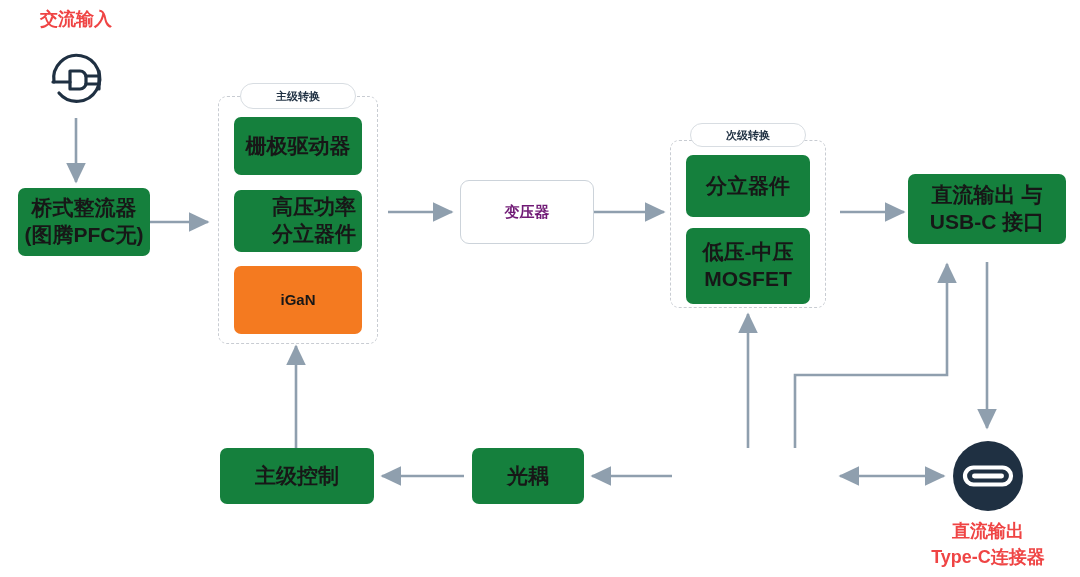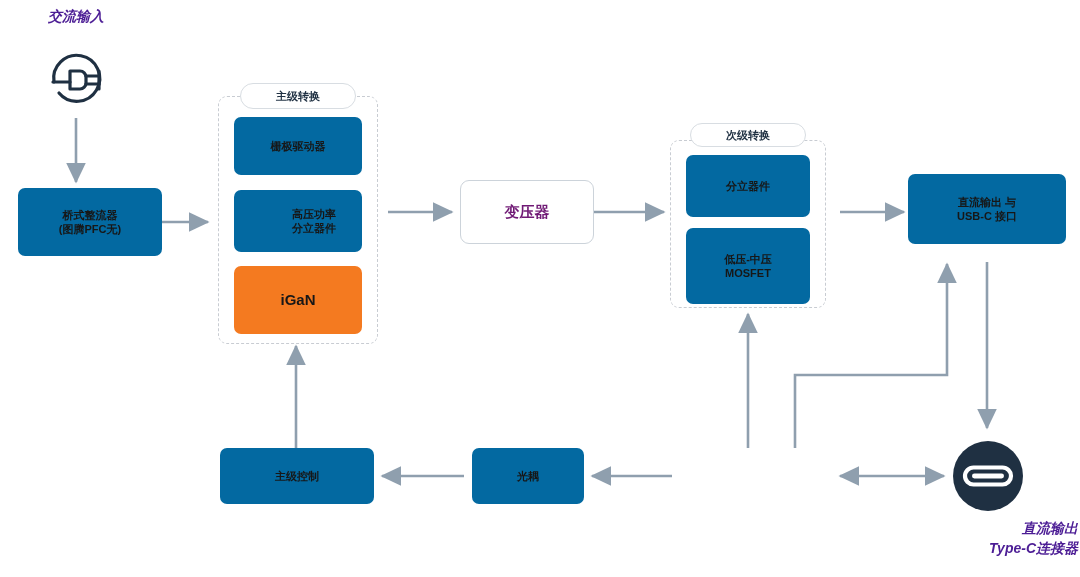--- a/index.html
+++ b/index.html
@@ -33,24 +33,24 @@
     box-sizing: border-box;
     display: flex;
     align-items: center;
     justify-content: center;
     text-align: center;
     border-radius: 7px;
     line-height: 1.28;
     white-space: pre-line;
   }
   .node.orange {
-    background: #0369a1;
+    background: #15803d;
     color: #171717;
     font-weight: bold;
-    font-size: 11px;
+    font-size: 21px;
   }
   .node.orange-bright {
     background: #f47a20;
     color: #171717;
     font-weight: bold;
     font-size: 15px;
   }
   .node.plain {
     background: #ffffff;
     border: 1px solid #ccd3da;
@@ -80,26 +80,25 @@
     font-size: 11px;
     font-weight: bold;
     color: #1f3042;
     z-index: 3;
   }
 
   
   .caption {
     position: absolute;
     text-align: center;
-    font-size: 14px;
-    font-weight: bold;
-    color: #4c1d95;
+    font-size: 18px;
+    font-weight: bold;
+    color: #ef4444;
     line-height: 1.45;
     white-space: pre-line;
-    font-style: italic;
   }
 
   
   .icon-wrap {
     position: absolute;
   }
 </style>
 </head>
 <body>
 
@@ -152,21 +151,21 @@
       <line x1="17" y1="42" x2="34" y2="42" stroke="#1f3042" stroke-width="3.2" stroke-linecap="round"></line>
 
       <path d="M34,31 L44,31 A6,6 0 0 1 50,37 L50,43 A6,6 0 0 1 44,49 L34,49 Z" fill="none" stroke="#1f3042" stroke-width="3.2" stroke-linejoin="round"></path>
 
       <line x1="50" y1="36" x2="63" y2="36" stroke="#1f3042" stroke-width="3.2" stroke-linecap="round"></line>
       <line x1="50" y1="44" x2="63" y2="44" stroke="#1f3042" stroke-width="3.2" stroke-linecap="round"></line>
       <line x1="63" y1="31" x2="63" y2="49" stroke="#1f3042" stroke-width="3.2" stroke-linecap="round"></line>
     </svg>
   </div>
 
-  <div class="node orange" style="left:18px; top:188px; width:144px; height:68px;">桥式整流器
+  <div class="node orange" style="left:18px; top:188px; width:132px; height:68px;">桥式整流器
 (图腾PFC无)</div>
 
   <div class="group" style="left:218px; top:96px; width:160px; height:248px;"></div>
   <div class="group-label" style="left:240px; top:83px; width:116px; height:26px;">主级转换</div>
 
   <div class="node orange" style="left:234px; top:117px; width:128px; height:58px;">栅极驱动器</div>
   <div class="node orange" style="left:234px; top:190px; width:128px; height:62px;padding-left:32px;">高压功率
 分立器件</div>
   <div class="node orange-bright" style="left:234px; top:266px; width:128px; height:68px;">iGaN</div>
 
@@ -188,16 +187,16 @@
 
 
   <div class="icon-wrap" style="left:952px; top:440px; width:72px; height:72px;">
     <svg width="72" height="72" viewBox="0 0 72 72" xmlns="http://www.w3.org/2000/svg">
       <circle cx="36" cy="36" r="35" fill="#1f3042"></circle>
       <rect x="13" y="27.5" width="46" height="17" rx="8.5" ry="8.5" fill="none" stroke="#ffffff" stroke-width="4.2"></rect>
       <rect x="20" y="33.6" width="32" height="4.8" rx="2.4" ry="2.4" fill="#ffffff"></rect>
     </svg>
   </div>
 
-  <div class="caption" style="left:898px; top:518px; width:180px;text-align:right;">直流输出
+  <div class="caption" style="left:898px; top:518px; width:180px;">直流输出
 Type-C连接器</div>
 
 </div>
 
 </body></html>

